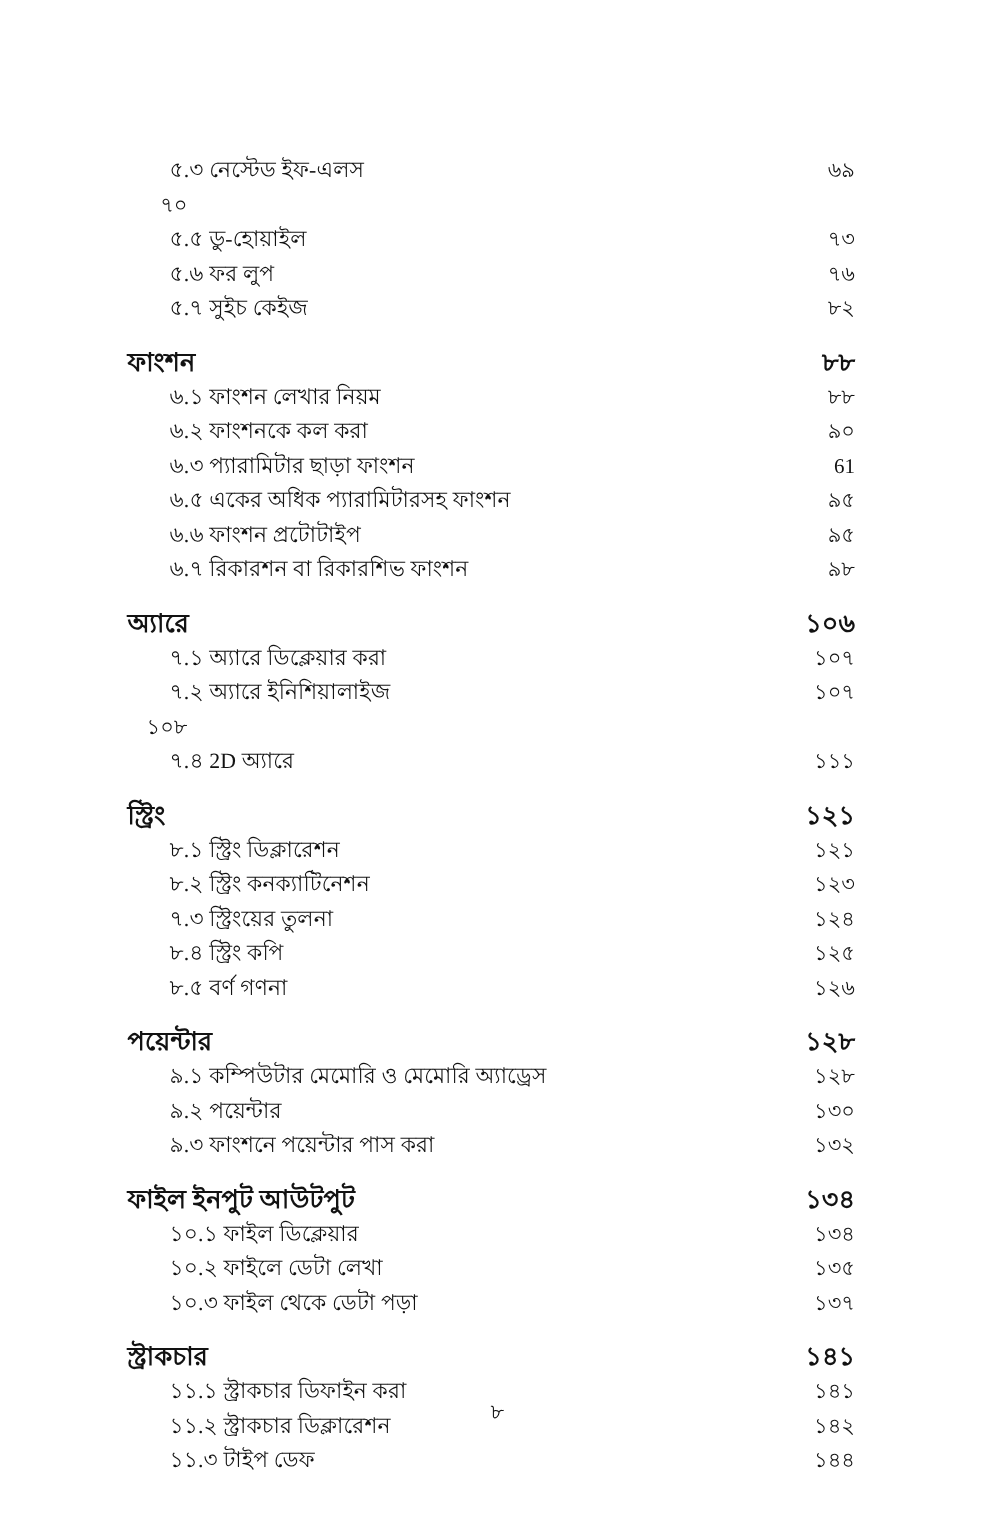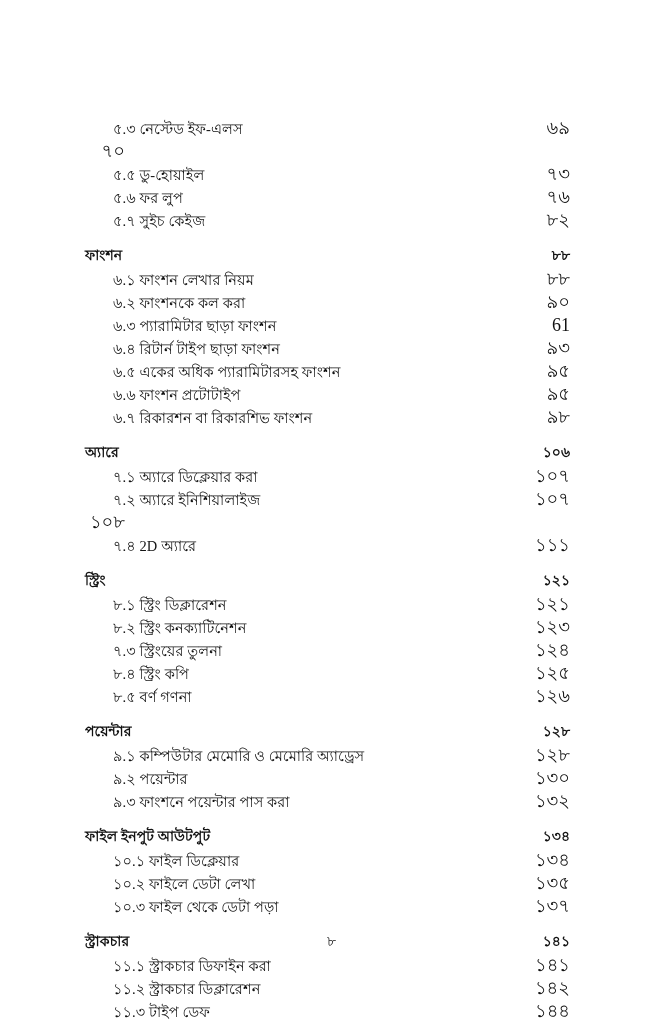--- a/index.html
+++ b/index.html
@@ -43,50 +43,50 @@
   }
 
   .toc-row .label {
     display: block;
     font-size: 14.5px;
     letter-spacing: 0.1px;
   }
 
   .toc-row .page {
     display: block;
-    font-size: 18px;
+    font-size: 14px;
     text-align: right;
     min-width: 40px;
     flex: 0 0 auto;
   }
 
   
   .toc-row.section {
     margin-top: 12px;
     height: 24px;
     line-height: 24px;
   }
   .toc-row.section .label,
   .toc-row.section .page {
     font-weight: bold;
-    font-size: 14px;
+    font-size: 17px;
   }
 
   
   .toc-row.entry .label {
     padding-left: 28px;
     font-weight: normal;
   }
   .toc-row.entry .page {
     font-weight: normal;
   }
 
   
   #toc-list .toc-row:first-child {
-    margin-top: 16px;
+    margin-top: 2px;
   }
 
   #folio {
     position: absolute;
     left: 0;
     top: 930px;
     width: 663px;
     text-align: center;
     font-size: 14px;
     font-family: "Liberation Serif", "DejaVu Sans", serif;
@@ -128,24 +128,20 @@
       </div>
       <div class="toc-row entry">
         <span class="label">৬.২ ফাংশনকে কল করা</span>
         <span class="page">৯০</span>
       </div>
       <div class="toc-row entry">
         <span class="label">৬.৩ প্যারামিটার ছাড়া ফাংশন</span>
         <span class="page">61</span>
       </div>
       <div class="toc-row entry">
-        <span class="label">৬.৪ রিটার্ন টাইপ ছাড়া ফাংশন</span>
-        <span class="page">৯৩</span>
-      </div>
-      <div class="toc-row entry">
         <span class="label">৬.৫ একের অধিক প্যারামিটারসহ ফাংশন</span>
         <span class="page">৯৫</span>
       </div>
       <div class="toc-row entry">
         <span class="label">৬.৬ ফাংশন প্রটোটাইপ</span>
         <span class="page">৯৫</span>
       </div>
       <div class="toc-row entry">
         <span class="label">৬.৭ রিকারশন বা রিকারশিভ ফাংশন</span>
         <span class="page">৯৮</span>

